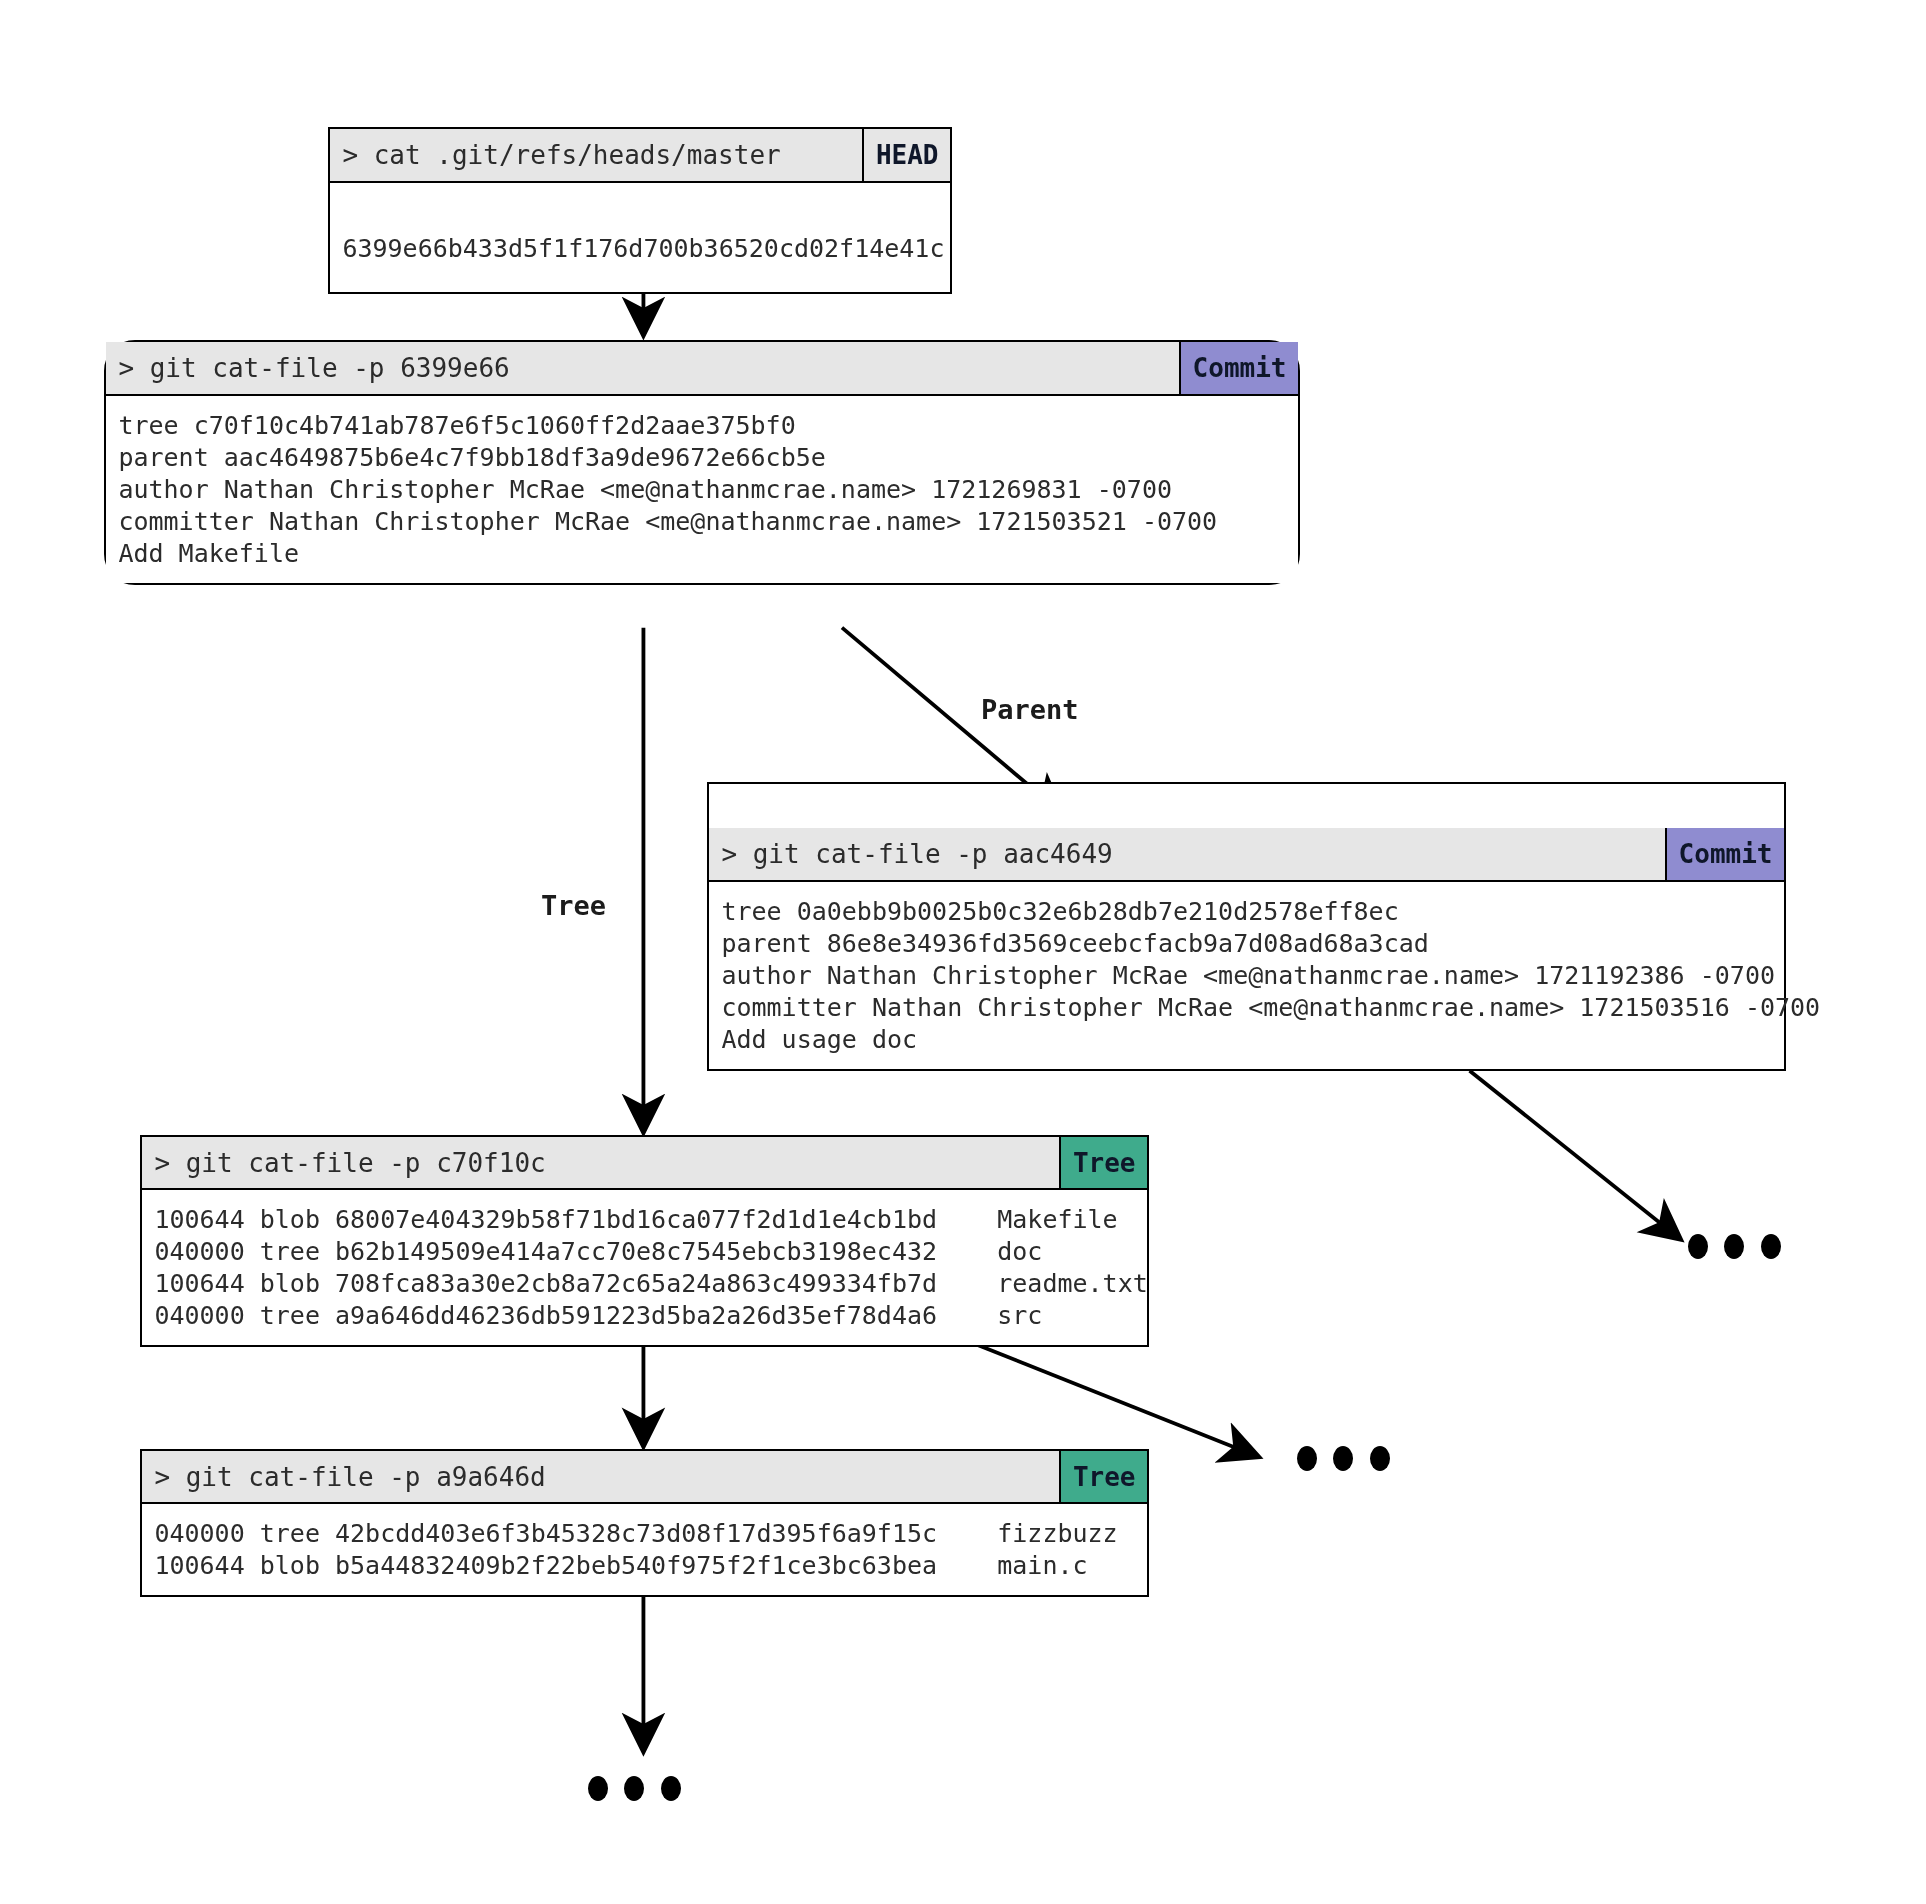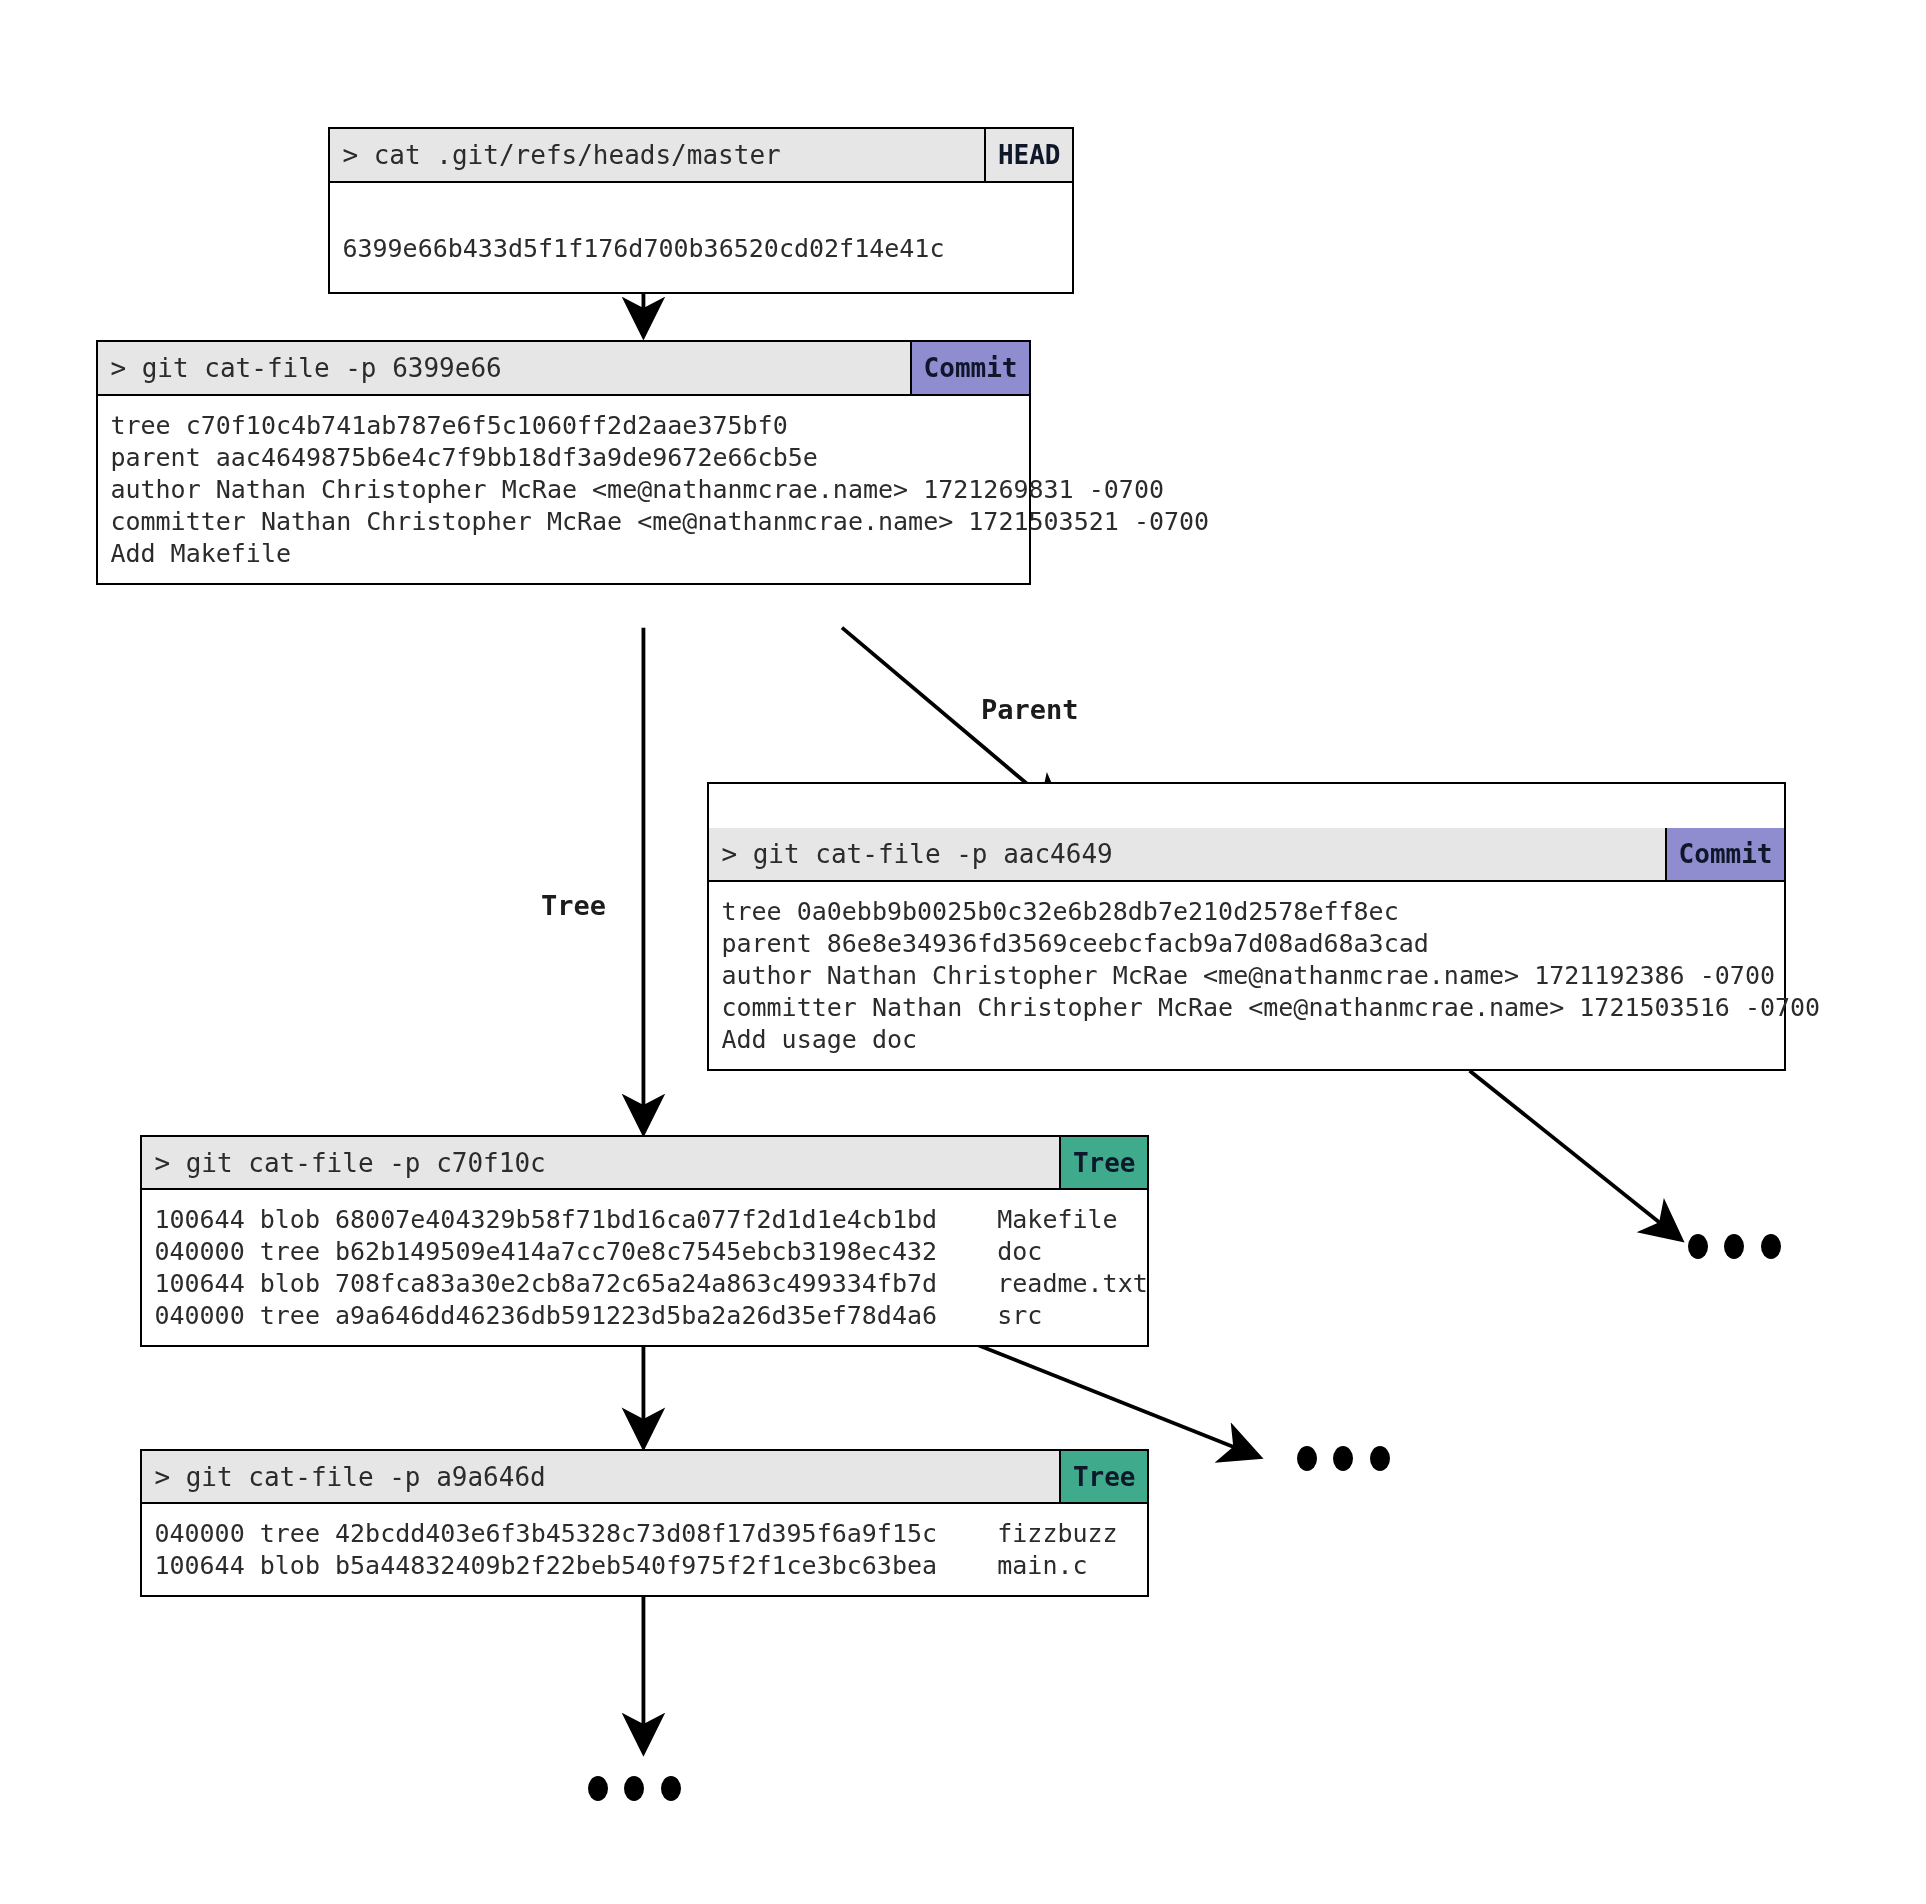--- a/index.html
+++ b/index.html
@@ -135,31 +135,31 @@
 
     <line x1="3072" y1="2238" x2="3512" y2="2590" stroke="#000000" stroke-width="8" marker-end="url(#ah)"></line>
 
     <line x1="1345" y1="2812" x2="1345" y2="3022" stroke="#000000" stroke-width="8" marker-end="url(#ah)"></line>
 
     <line x1="2045" y1="2812" x2="2630" y2="3045" stroke="#000000" stroke-width="8" marker-end="url(#ah)"></line>
 
     <line x1="1345" y1="3332" x2="1345" y2="3660" stroke="#000000" stroke-width="8" marker-end="url(#ah)"></line>
   </svg>
 
-  <div class="node" style="left:328px; top:127px; width:746px;">
+  <div class="node" style="left:328px; top:127px; width:624px;">
     <div class="node-header" style="height:54px;">
       <div class="node-cmd">&gt; cat .git/refs/heads/master</div>
       <div class="node-badge badge-head">HEAD</div>
     </div>
     <div class="node-body" style="height:73px;margin-top:36px;">
       <div class="line">6399e66b433d5f1f176d700b36520cd02f14e41c</div>
     </div>
   </div>
 
-  <div class="node" style="left:96px; top:340px; width:935px;">
+  <div class="node" style="left:104px; top:340px; width:1196px;border-radius:31px;">
     <div class="node-header" style="height:54px;">
       <div class="node-cmd">&gt; git cat-file -p 6399e66</div>
       <div class="node-badge badge-commit">Commit</div>
     </div>
     <div class="node-body">
       <div class="line">tree c70f10c4b741ab787e6f5c1060ff2d2aae375bf0</div>
       <div class="line">parent aac4649875b6e4c7f9bb18df3a9de9672e66cb5e</div>
       <div class="line">author Nathan Christopher McRae &lt;me@nathanmcrae.name&gt; 1721269831 -0700</div>
       <div class="line">committer Nathan Christopher McRae &lt;me@nathanmcrae.name&gt; 1721503521 -0700</div>
       <div class="line blank"></div>

